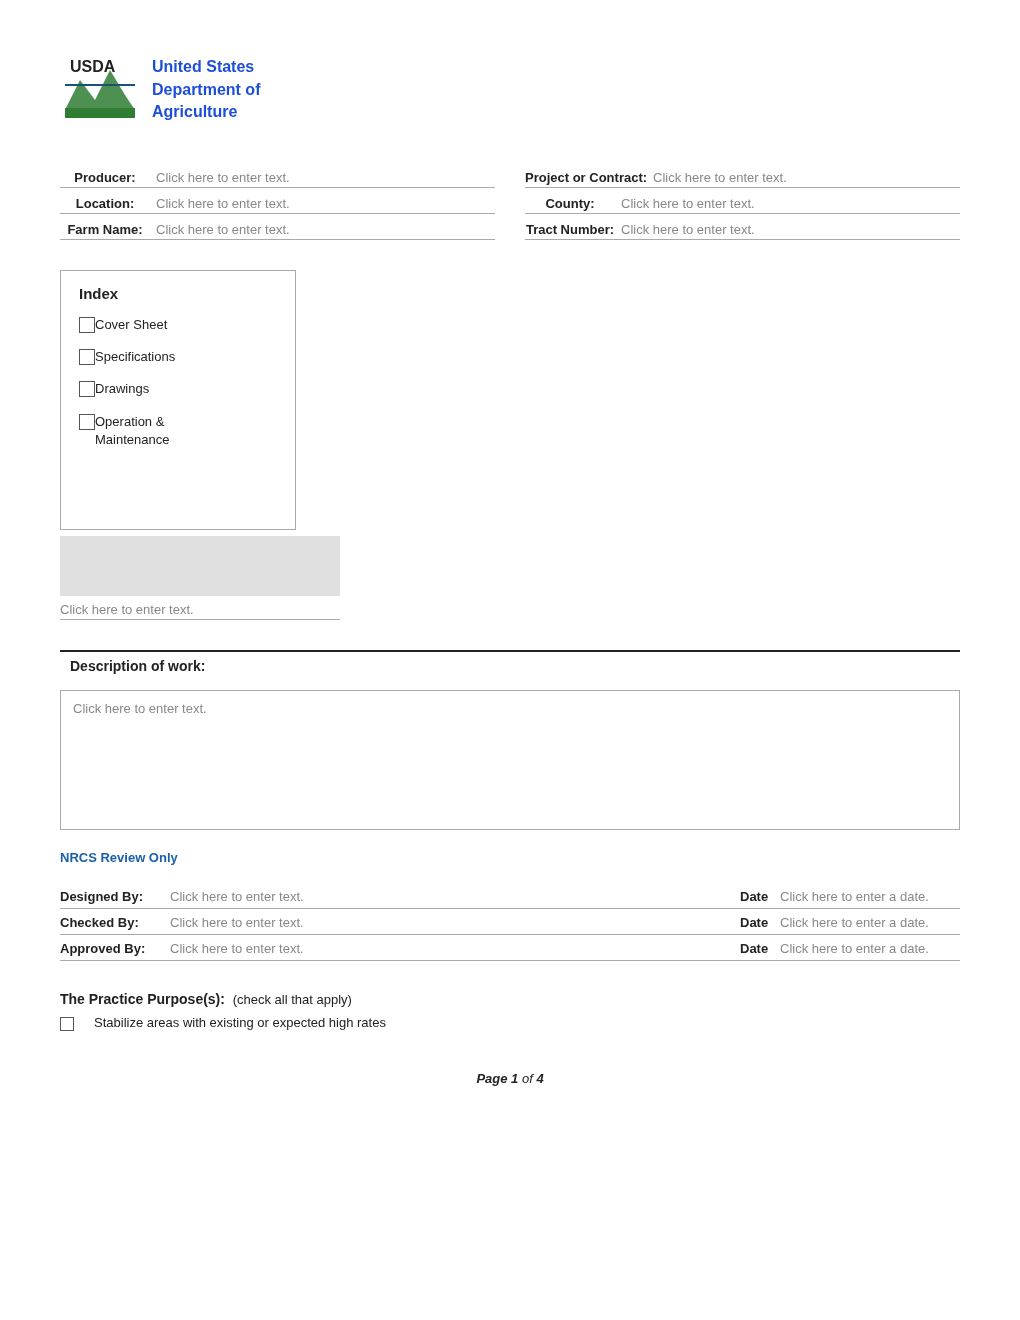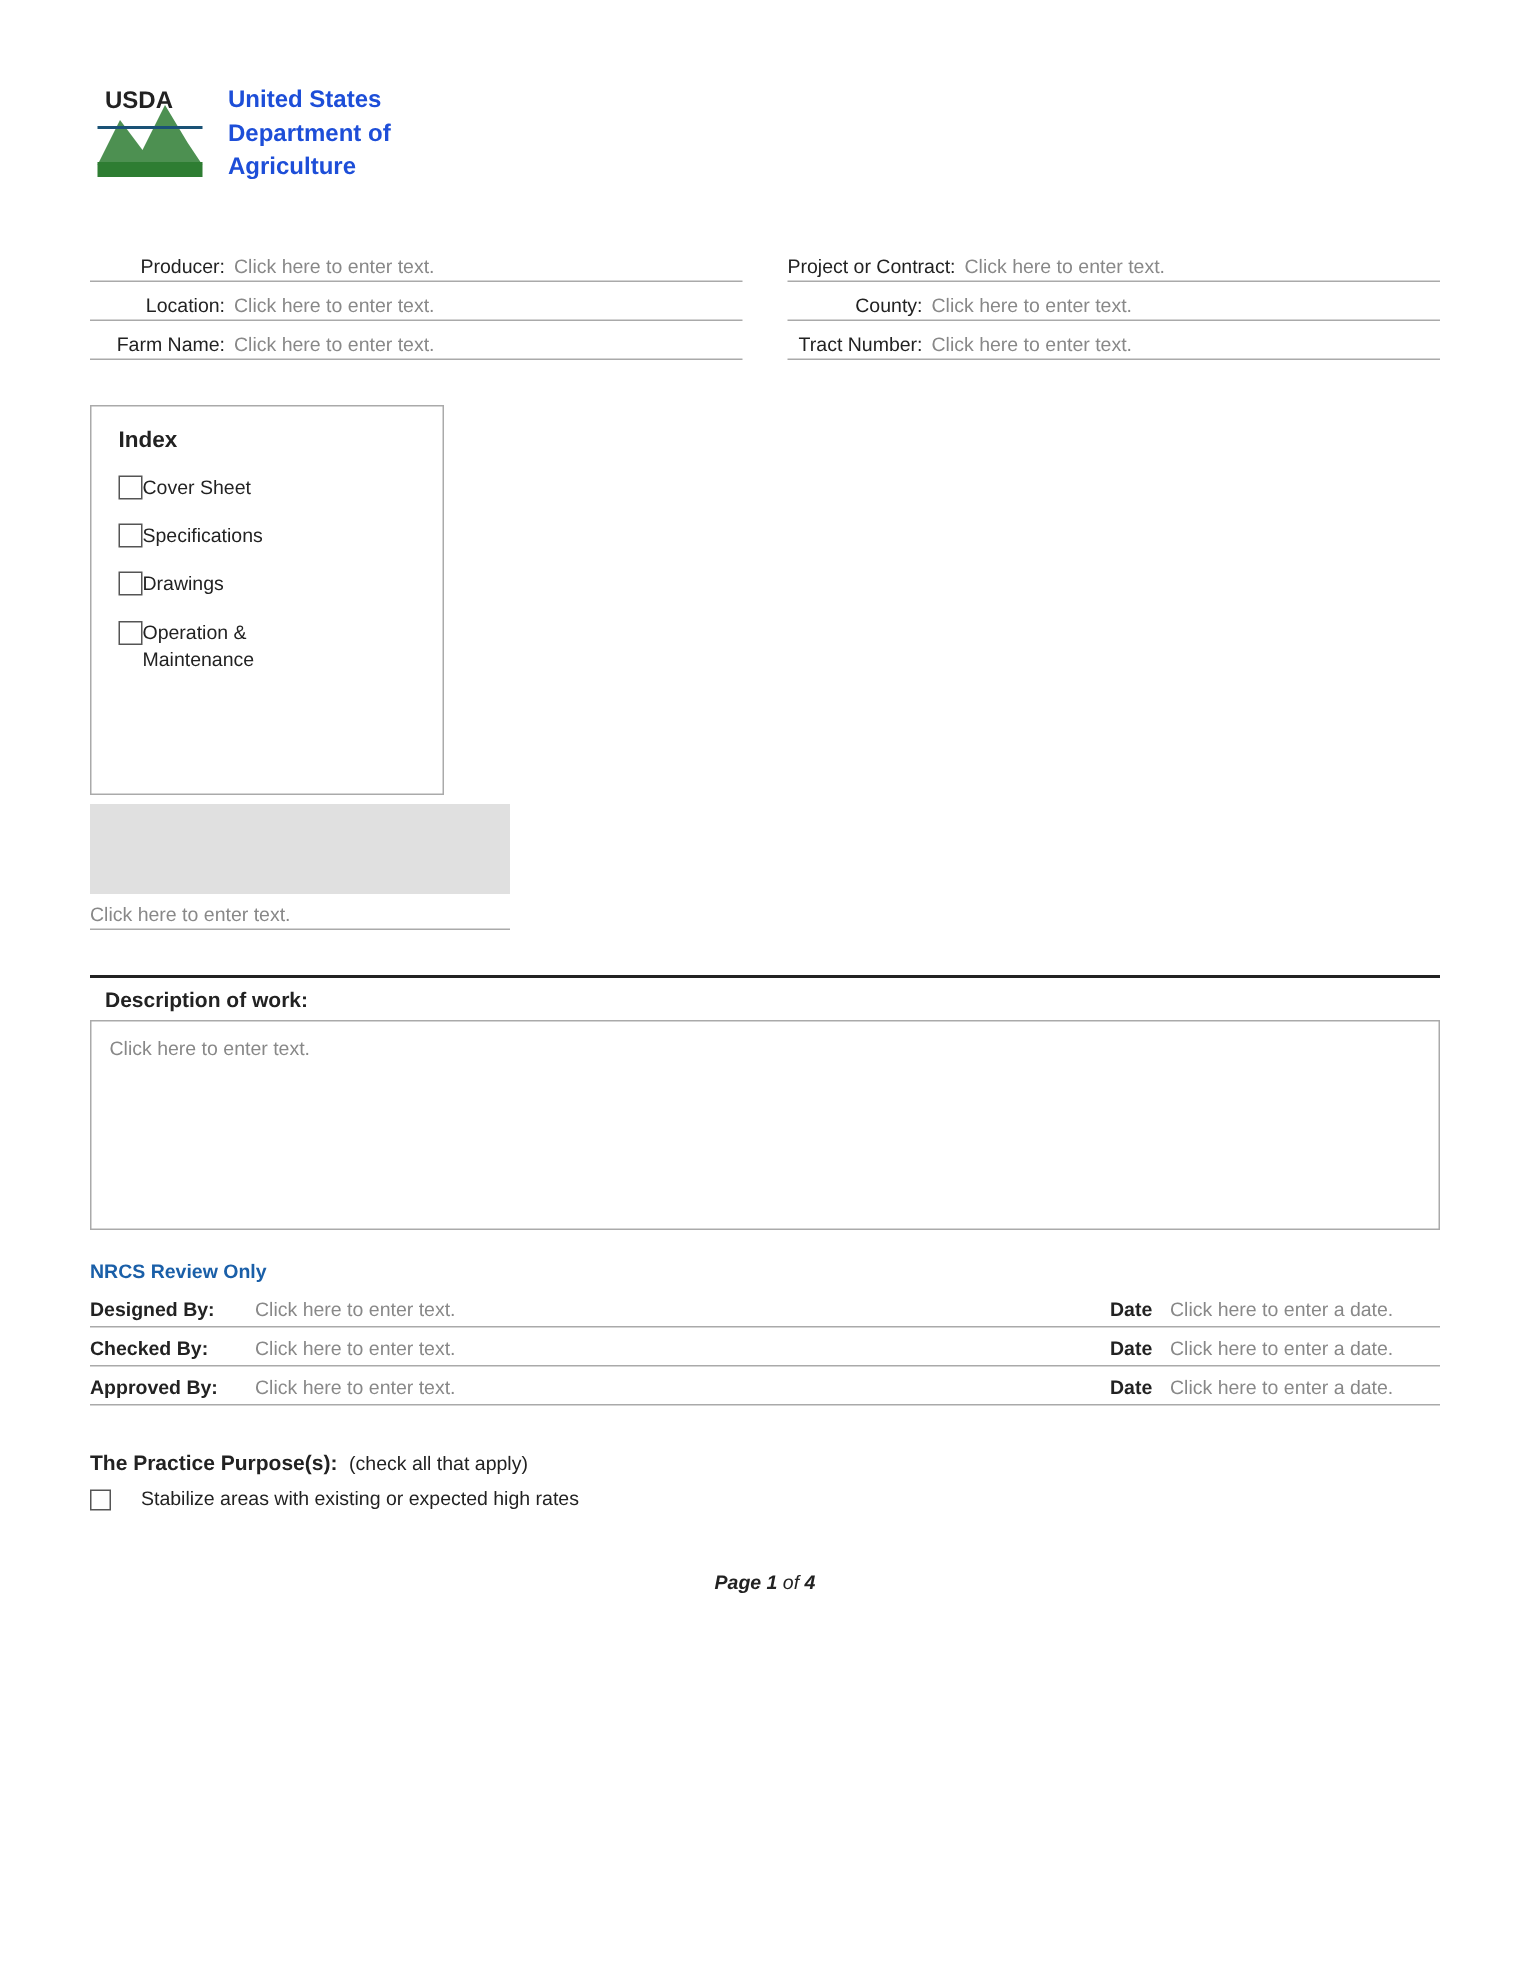--- a/index.html
+++ b/index.html
@@ -45,25 +45,25 @@
       margin-bottom: 30px;
     }
     .field-row {
       display: flex;
       align-items: center;
       gap: 6px;
       border-bottom: 1px solid #aaa;
       padding-bottom: 2px;
     }
     .field-label {
-      font-weight: normal;
+      font-weight: bold;
       white-space: nowrap;
       font-size: 13px;
       min-width: 90px;
-      text-align: right;
+      text-align: center;
     }
     .field-value {
       color: #888;
       font-size: 13px;
       flex: 1;
     }
     .index-box {
       border: 1px solid #aaa;
       padding: 14px 18px;
       width: 236px;
@@ -103,38 +103,38 @@
     }
     .utility-field-value {
       color: #888;
       font-size: 13px;
     }
 
     
     .section-title {
       font-weight: bold;
       font-size: 14px;
-      margin-bottom: 6px;
+      margin-bottom: 16px;
       padding-left: 10px;
     }
     .description-box {
       border: 1px solid #aaa;
       padding: 10px 12px;
       min-height: 140px;
       margin-bottom: 20px;
       color: #888;
       font-size: 13px;
     }
 
     
     .nrcs-review-label {
       font-weight: bold;
       color: #1a5fa8;
       font-size: 13px;
-      margin-bottom: 6px;
+      margin-bottom: 20px;
     }
     .review-row {
       display: flex;
       align-items: flex-start;
       gap: 0;
       border-bottom: 1px solid #aaa;
       padding: 4px 0;
       margin-bottom: 2px;
     }
     .review-label {

